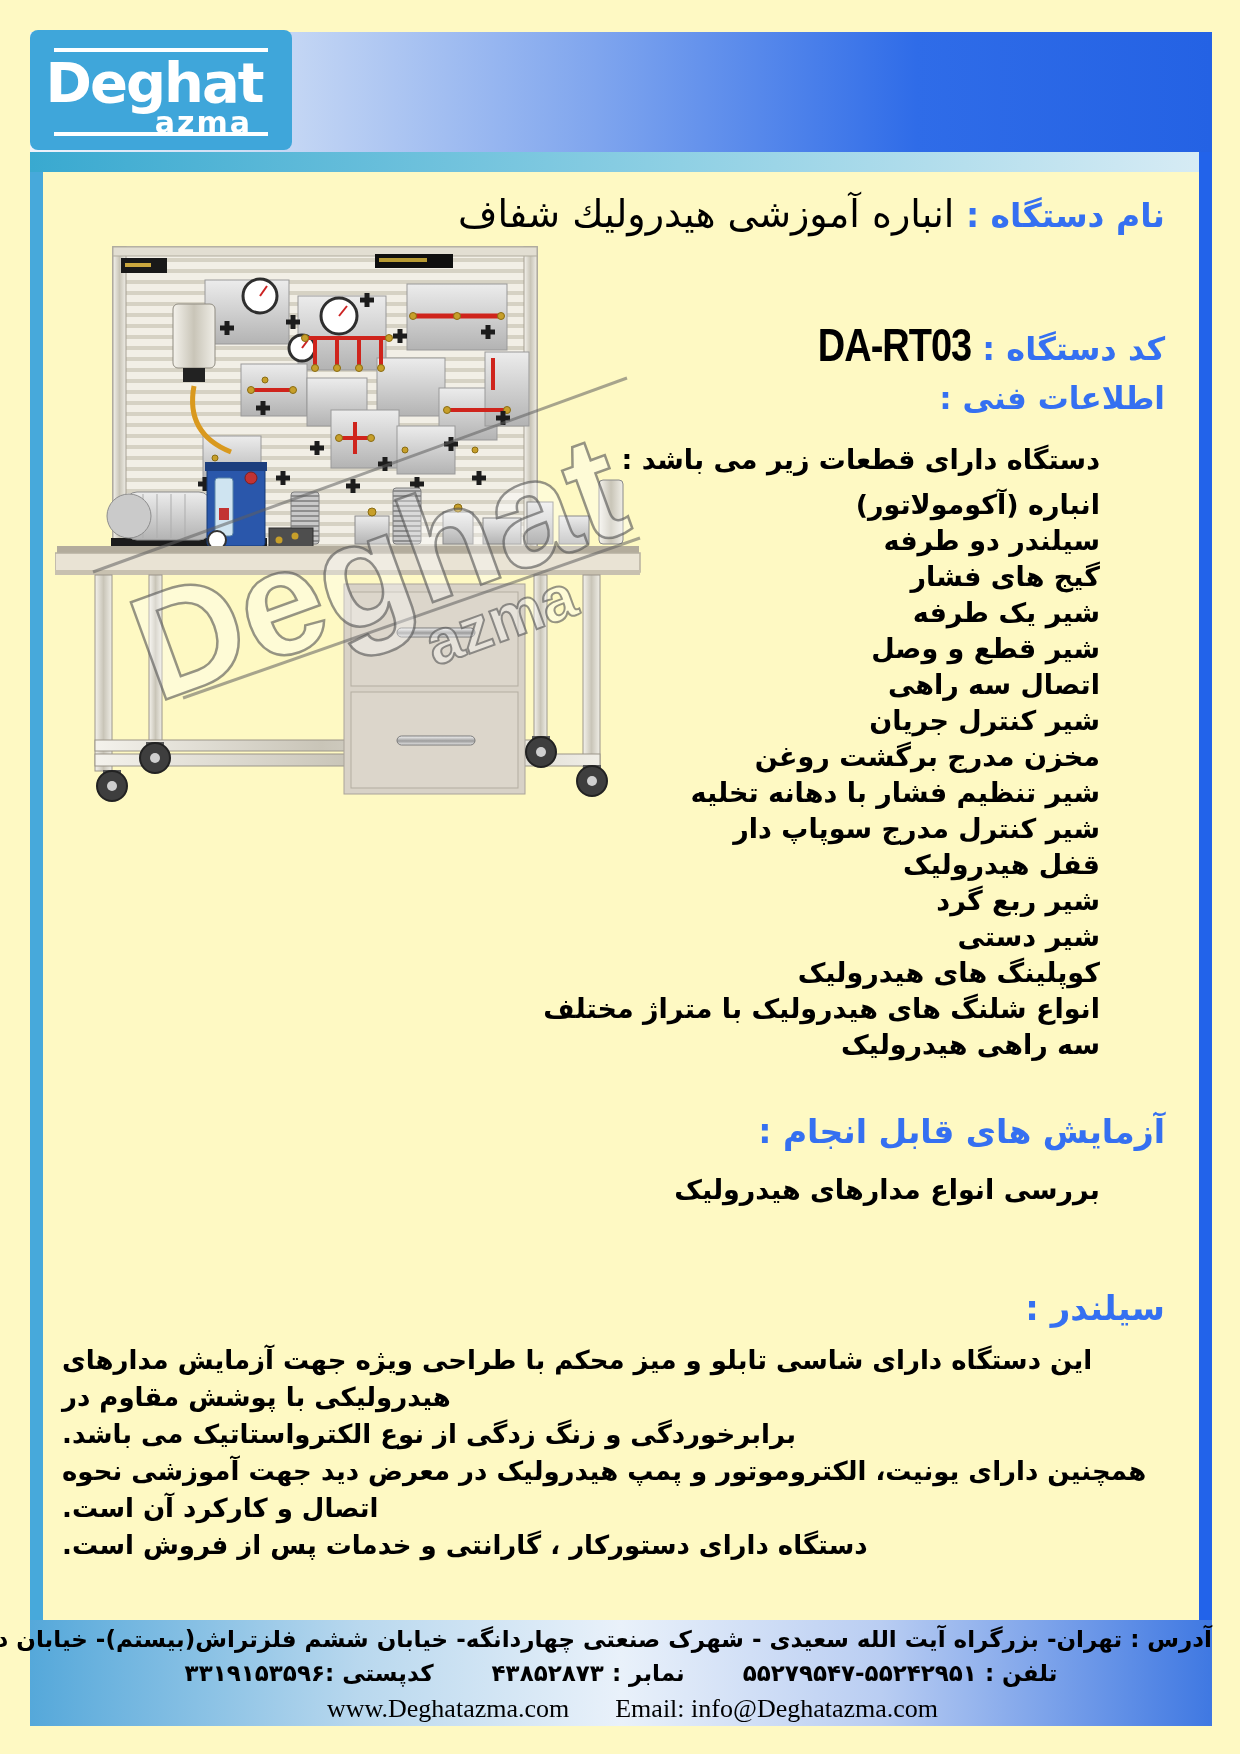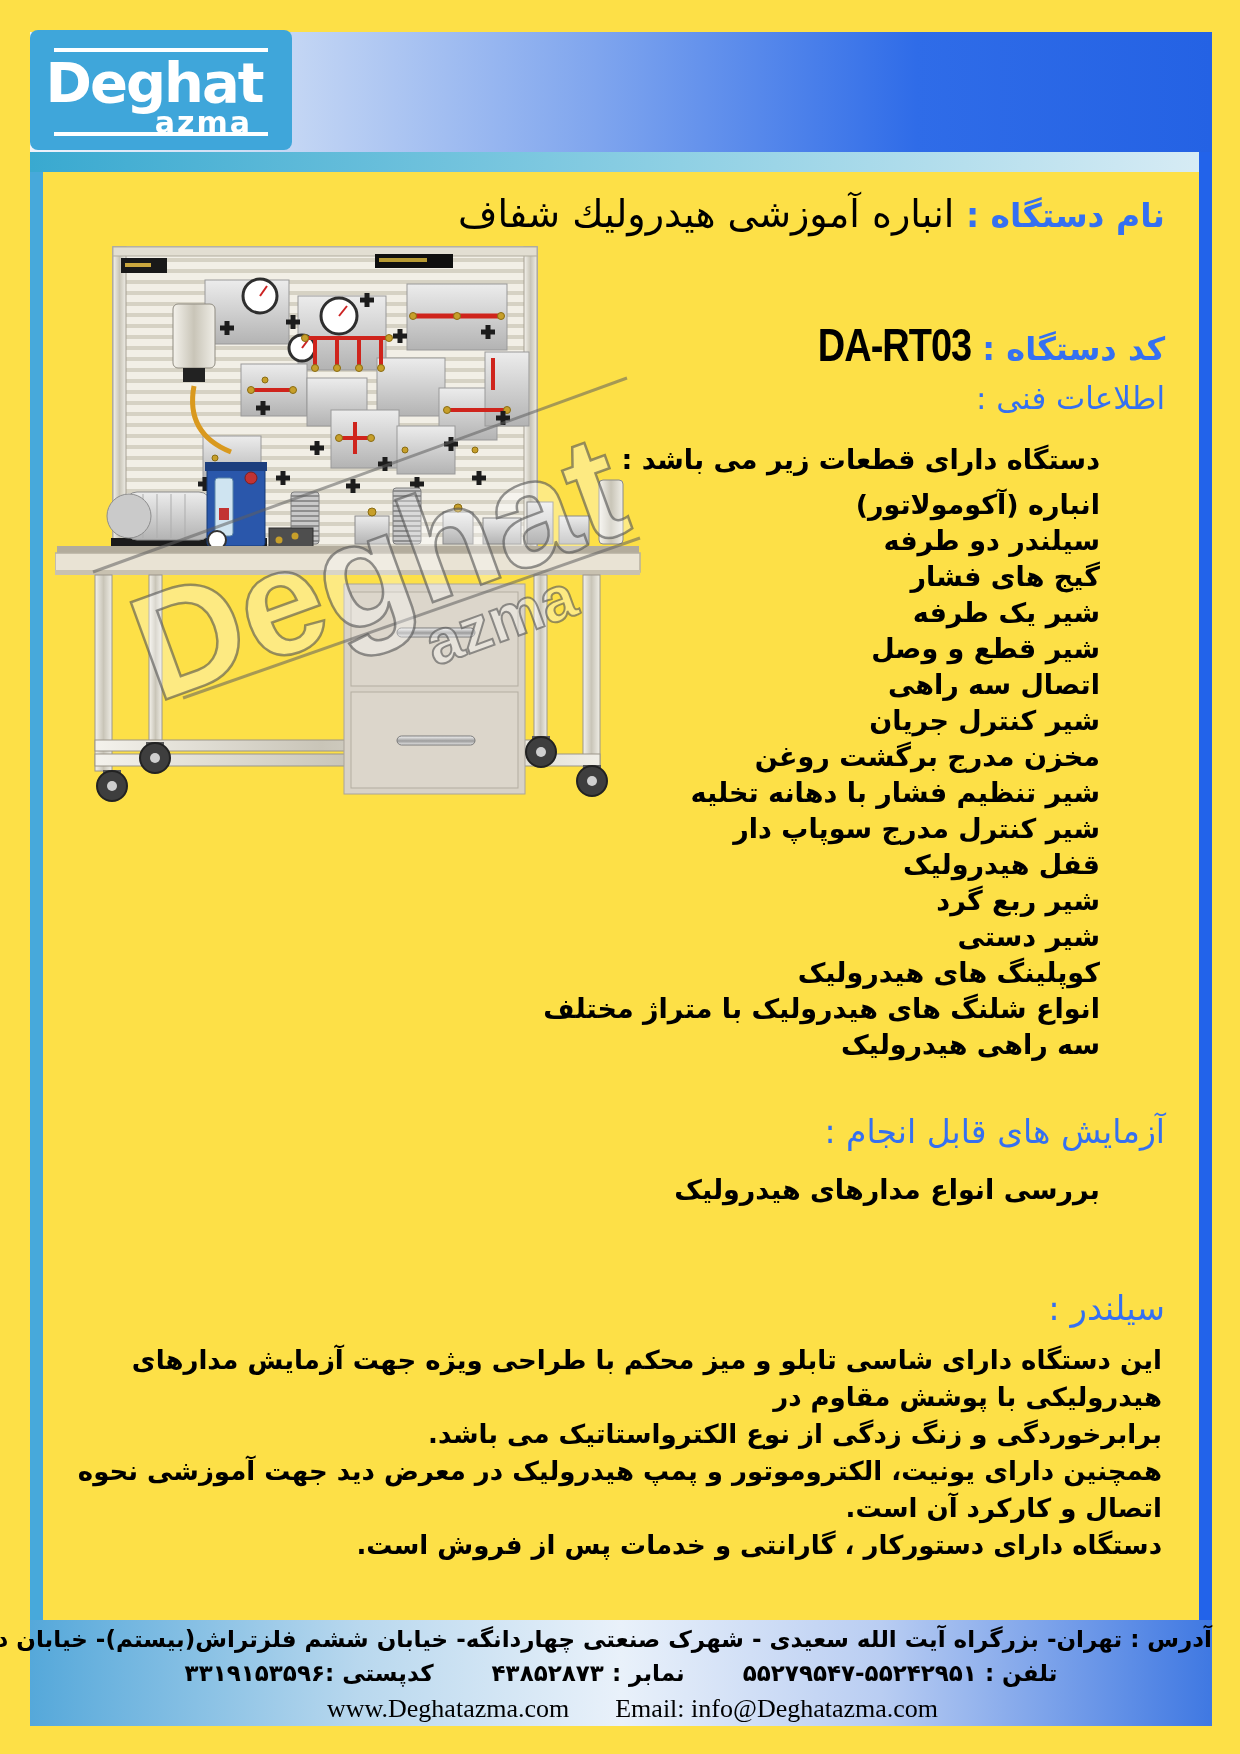--- a/index.html
+++ b/index.html
@@ -1,16 +1,16 @@
 <!DOCTYPE html>
 <html><head>
 <meta charset="utf-8">
 <style>
   html,body{margin:0;padding:0;background:#ffffff;}
-  .page{position:relative;width:1240px;height:1754px;background:#fde047;overflow:hidden;
+  .page{position:relative;width:1240px;height:1754px;background:#fef9c3;overflow:hidden;
         font-family:"DejaVu Sans",sans-serif;color:#000;}
 
   
   .header-band{position:absolute;left:30px;top:32px;width:1182px;height:120px;
     background:linear-gradient(90deg,#eef3fb 0%,#cfdef5 18%,#7fa5ee 48%,#2f6ce8 75%,#2462e4 100%);}
   .teal-strip{position:absolute;left:30px;top:152px;width:1182px;height:20px;
     background:linear-gradient(90deg,#39a9d0 0%,#8fd0e4 55%,#d8ecf5 100%);}
   .side-strip{position:absolute;width:13px;}
   .side-strip.left{left:30px;top:172px;height:1448px;background:#47a9db;}
   .side-strip.right{left:1199px;top:152px;height:1468px;background:#2263ea;}
@@ -28,31 +28,31 @@
   
   .title-row{position:absolute;right:75px;top:192px;white-space:nowrap;}
   .title-row .lbl{color:#3570f1;font-size:33px;font-weight:bold;text-align:center;}
   .title-row .val{font-size:38px;font-weight:normal;}
   .code-row{position:absolute;right:75px;top:326px;white-space:nowrap;}
   .code-row .lbl{color:#3570f1;font-size:32px;font-weight:bold;}
   .code-val{display:inline-block;font-family:"Liberation Sans",sans-serif;font-weight:800;
     font-size:38px;letter-spacing:-1px;transform:scaleY(1.22);transform-origin:center 70%;}
 
   
-  .sec-heading{position:absolute;right:75px;color:#3570f1;font-weight:normal;white-space:nowrap;text-align:center;}
+  .sec-heading{position:absolute;right:75px;color:#3570f1;font-weight:bold;white-space:nowrap;text-align:center;}
   .sec-heading.tech{top:380px;font-size:31px;}
   .sec-heading.exp{top:1112px;font-size:33px;}
   .sec-heading.notes{top:1288px;font-size:34px;}
   .intro{position:absolute;right:140px;top:444px;font-size:27px;font-weight:bold;white-space:nowrap;}
   .item-list{position:absolute;right:140px;text-align:right;}
   .tech-list{top:463px;margin-top:24px;}
   .tech-list .line{font-size:27px;font-weight:bold;line-height:36px;white-space:nowrap;}
   .exp-list{top:1172px;}
   .exp-list .line{font-size:27px;font-weight:bold;line-height:36px;white-space:nowrap;}
-  .paragraphs{position:absolute;left:62px;right:78px;top:1342px;text-align:right;}
+  .paragraphs{position:absolute;left:62px;right:78px;top:1342px;text-align:left;}
   .paragraphs .line{font-size:26px;font-weight:bold;line-height:37px;}
 
   
   .footer{position:absolute;left:30px;top:1620px;width:1182px;height:106px;
     background:linear-gradient(90deg,#55a8da 0%,#b9d8ee 28%,#e9f1fa 50%,#b9cdf2 72%,#3f78e2 100%);}
   .f-line{position:absolute;left:0;right:0;text-align:center;white-space:nowrap;}
   .f-line.address{top:6px;font-size:23px;font-weight:bold;}
   .f-line.contacts{top:40px;font-size:23px;font-weight:bold;display:flex;
     justify-content:center;gap:58px;}
   .f-line.web{top:74px;font-family:"Liberation Serif",serif;font-size:26px;display:flex;

